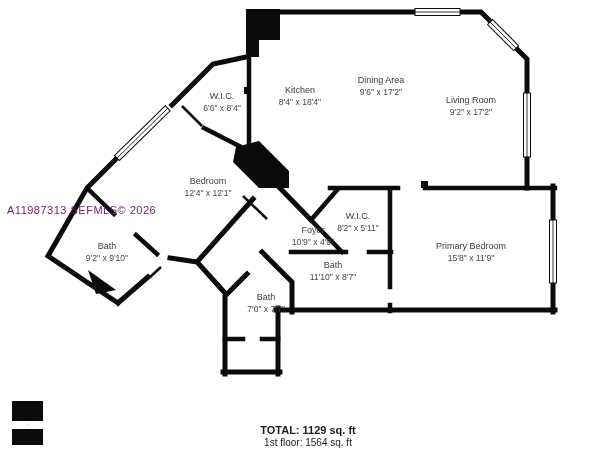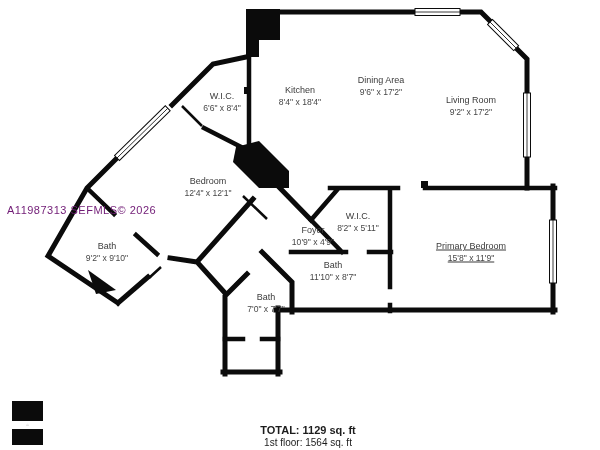--- a/index.html
+++ b/index.html
@@ -147,21 +147,21 @@
     <div class="dims">10'9" x 4'9"</div>
   </div>
   <div class="room-label" style="left:358px;top:222px;">
     <div>W.I.C.</div>
     <div class="dims">8'2" x 5'11"</div>
   </div>
   <div class="room-label" style="left:333px;top:271px;">
     <div>Bath</div>
     <div class="dims">11'10" x 8'7"</div>
   </div>
-  <div class="room-label" style="left:471px;top:252px;text-decoration:underline;">
+  <div class="room-label" style="left:471px;top:252px;">
     <div>Primary Bedroom</div>
     <div class="dims">15'8" x 11'9"</div>
   </div>
   <div class="room-label" style="left:107px;top:252px;">
     <div>Bath</div>
     <div class="dims">9'2" x 9'10"</div>
   </div>
   <div class="room-label" style="left:266px;top:303px;">
     <div>Bath</div>
     <div class="dims">7'0" x 7'7"</div>

